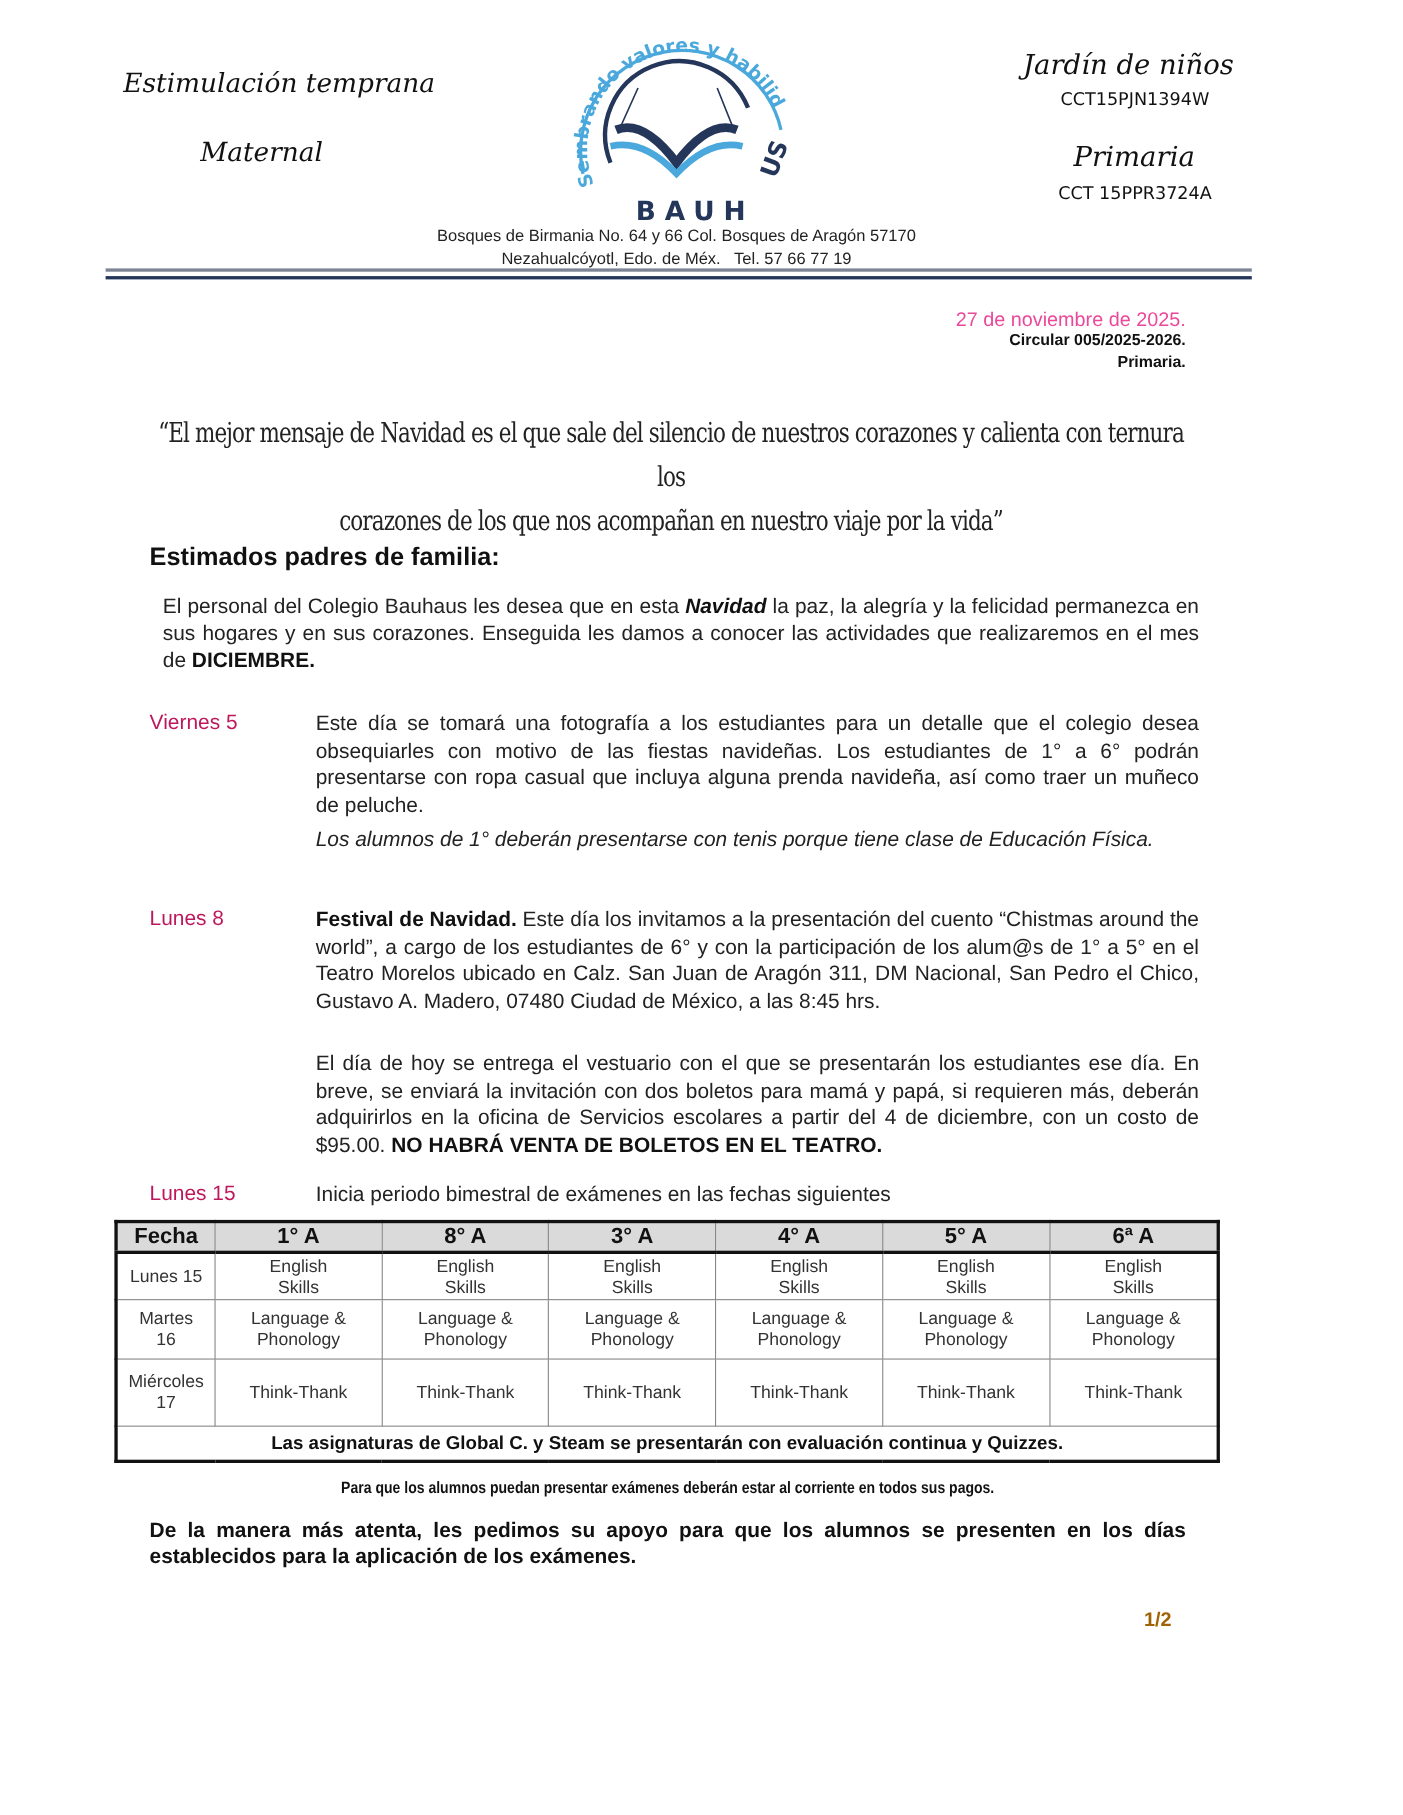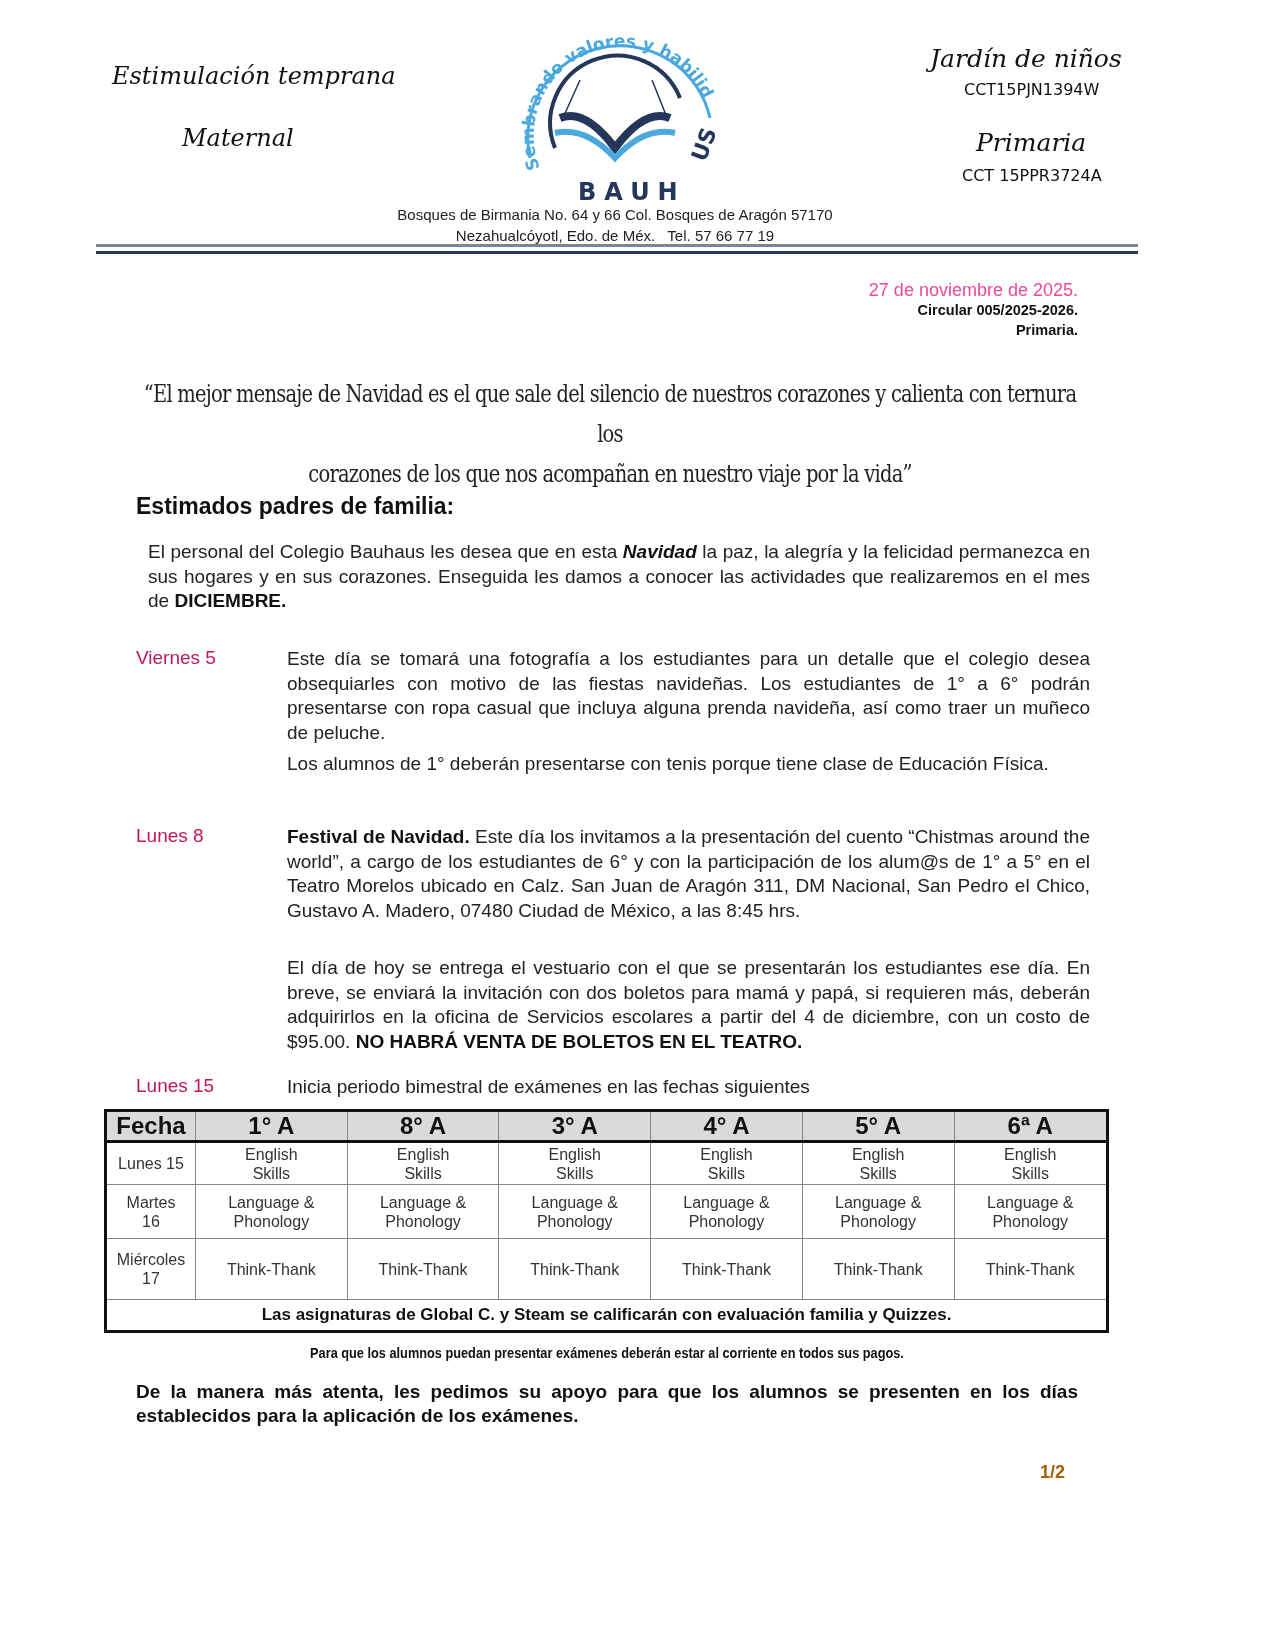--- a/index.html
+++ b/index.html
@@ -25,21 +25,21 @@
   .quote { left:128px; width:960px; top:374px; text-align:center; font-family:"DejaVu Serif", serif; font-size:25px; line-height:40px; color:#222; letter-spacing:-1px; transform:scaleX(0.78); transform-origin:center top; width:1230px; left:-5px; }
   .body { font-size:19px; line-height:24.5px; color:#222;margin-left:12px; }
   .greet { left:136px; top:493px; font-weight:bold; font-size:23px; }
   .intro { left:136px; top:540px; width:942px; text-align:justify; }
   .day { left:136px; font-size:19px; color:#be185d; }
   .para { left:275px; width:803px; text-align:justify; }
   b { font-weight:bold; color:#111; }
   table.exam { position:absolute; left:104px; top:1109px; width:1005px; border-collapse:collapse; font-size:16px; color:#333; }
   table.exam th, table.exam td { border:1px solid #888; text-align:center; padding:0; }
   table.exam { border:3px solid #111; }
-  table.exam thead th { background:#dadada; font-weight:bold; font-size:24px; color:#111; height:25px; border-bottom:3px solid #111; }
+  table.exam thead th { background:#dadada; font-weight:bold; font-size:20px; color:#111; height:25px; border-bottom:3px solid #111; }
   table.exam td.date { width:88px; }
   table.exam tr.r1 td { height:41px; line-height:19px; }
   table.exam tr.r2 td { height:53px; line-height:19px; }
   table.exam tr.r3 td { height:60px; line-height:19px; }
   table.exam tr.note td { height:30px; font-weight:bold; font-size:17px; color:#111; border-top:1px solid #888; }
   .pay { left:136px; width:942px; top:1344px; text-align:center; font-weight:bold; font-size:15px; transform:scaleX(0.85); transform-origin:center top; }
   .closing { left:136px; top:1380px; width:942px; font-weight:bold; font-size:19px; line-height:24px; text-align:justify; color:#111; }
   .pagenum { left:1040px; top:1462px; font-weight:bold; font-size:18px; color:#a16207; }
 </style>
 </head>
@@ -86,21 +86,21 @@
 <div class="abs quote">
   <div>“El mejor mensaje de Navidad es el que sale del silencio de nuestros corazones y calienta con ternura los</div>
   <div>corazones de los que nos acompañan en nuestro viaje por la vida”</div>
 </div>
 
 <div class="abs greet">Estimados padres de familia:</div>
 <div class="abs body intro"><span>El personal del Colegio Bauhaus les desea que en esta </span><b><i>Navidad</i></b><span> la paz, la alegría y la felicidad permanezca en sus hogares y en sus corazones.  Enseguida les damos a conocer las actividades que realizaremos en el mes de </span><b>DICIEMBRE.</b></div>
 
 <div class="abs day" style="top:647px;">Viernes 5</div>
 <div class="abs body para" style="top:647px;">Este día se tomará una fotografía a los estudiantes para un detalle que el colegio desea obsequiarles con motivo de las fiestas navideñas. Los estudiantes de 1° a 6° podrán presentarse con ropa casual que incluya alguna prenda navideña, así como traer un muñeco de peluche.</div>
-<div class="abs body para" style="top:752px;">Los alumnos de 1° deberán presentarse con tenis porque tiene clase de Educación Física.</div>
+<div class="abs body para" style="top:752px;font-style:italic;">Los alumnos de 1° deberán presentarse con tenis porque tiene clase de Educación Física.</div>
 
 <div class="abs day" style="top:825px;">Lunes 8</div>
 <div class="abs body para" style="top:825px;"><b>Festival de Navidad.</b><span> Este día los invitamos a la presentación del cuento “Chistmas around the world”, a cargo de los estudiantes de 6° y con la participación de los alum@s de 1° a 5° en el Teatro Morelos ubicado en Calz. San Juan de Aragón 311, DM Nacional, San Pedro el Chico, Gustavo A. Madero, 07480 Ciudad de México, a las 8:45 hrs.</span></div>
 <div class="abs body para" style="top:956px;"><span>El día de hoy se entrega el vestuario con el que se presentarán los estudiantes ese día. En breve, se enviará la invitación con dos boletos para mamá y papá, si requieren más, deberán adquirirlos en la oficina de Servicios escolares a partir del 4 de diciembre, con un costo de $95.00. </span><b>NO HABRÁ VENTA DE BOLETOS EN EL TEATRO.</b></div>
 
 <div class="abs day" style="top:1075px;">Lunes 15</div>
 <div class="abs body" style="left:275px; top:1075px;">Inicia periodo bimestral de exámenes en las fechas siguientes</div>
 
 <table class="exam">
   <thead>
@@ -136,20 +136,20 @@
     <tr class="r3">
       <td class="date"><span>Miércoles</span><br><span>17</span></td>
       <td>Think-Thank</td>
       <td>Think-Thank</td>
       <td>Think-Thank</td>
       <td>Think-Thank</td>
       <td>Think-Thank</td>
       <td>Think-Thank</td>
     </tr>
     <tr class="note">
-      <td colspan="7">Las asignaturas de Global C.  y Steam se calificarán con evaluación familia y Quizzes.</td>
+      <td colspan="7">Las asignaturas de Global C.  y Steam se presentarán con evaluación continua y Quizzes.</td>
     </tr>
   </tbody>
 </table>
 
 <div class="abs pay">Para que los alumnos puedan presentar exámenes deberán estar al corriente en todos sus pagos.</div>
 <div class="abs closing">De la manera más atenta, les pedimos su apoyo para que los alumnos se presenten en los días establecidos para la aplicación de los exámenes.</div>
 <div class="abs pagenum">1/2</div>
 
 </body></html>

